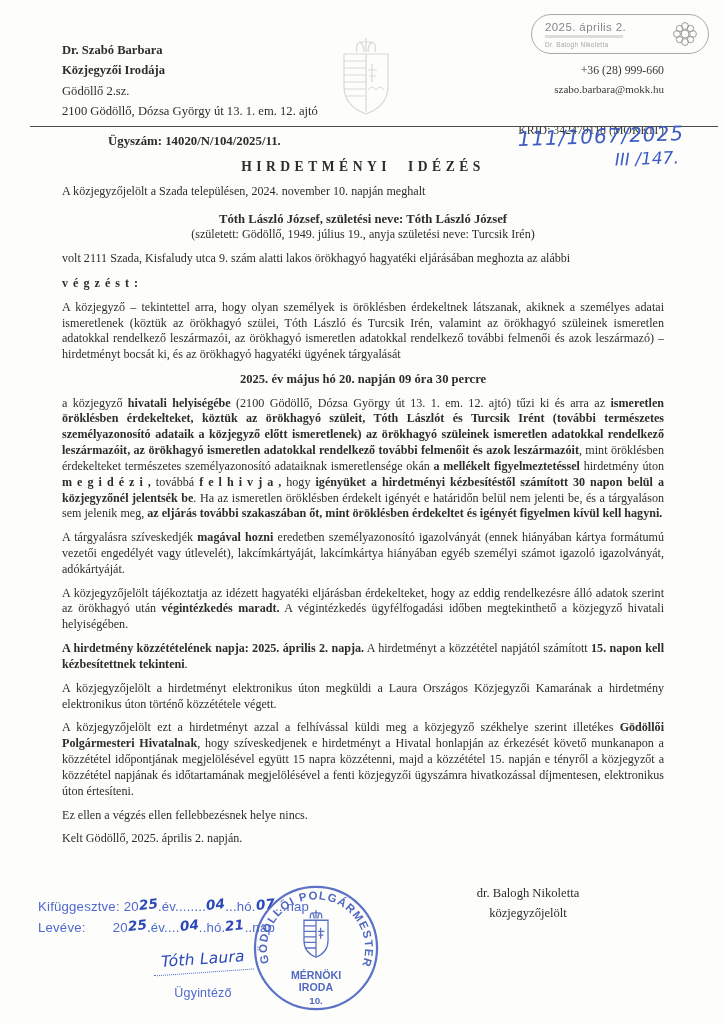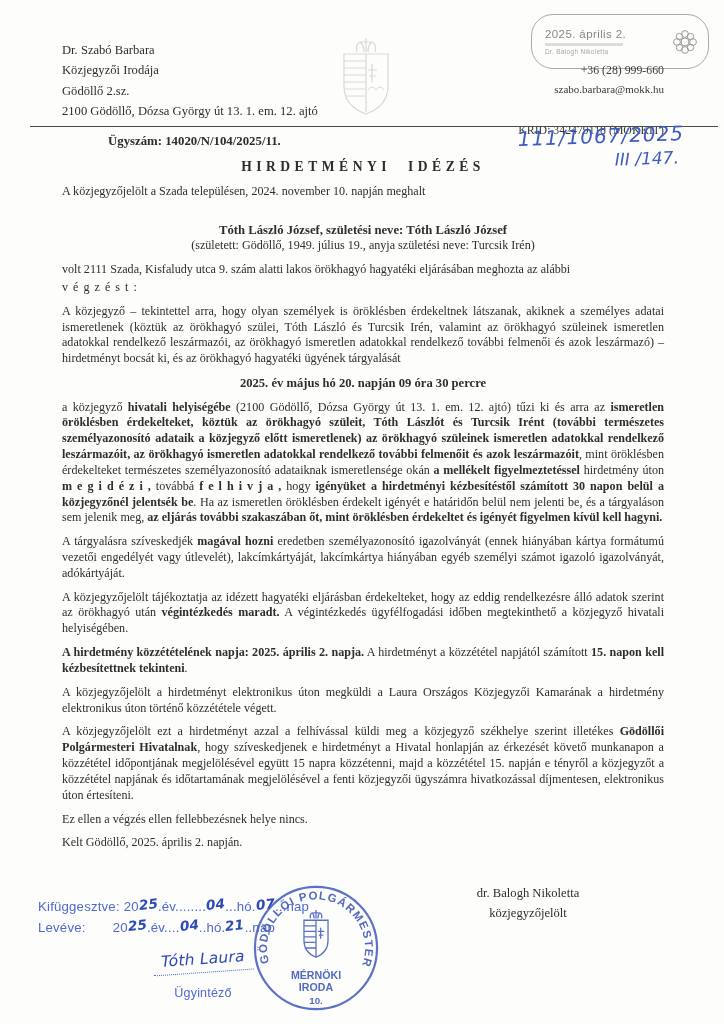--- a/index.html
+++ b/index.html
@@ -2,24 +2,24 @@
 <html lang="hu"><head>
 <meta charset="utf-8">
 <style>
   html,body{margin:0;padding:0;background:#ffffff;}
   .page{
     position:relative;width:724px;height:1024px;background:#fdfdfb;
     font-family:"Liberation Serif", serif;color:#2e2d2b;overflow:hidden;
   }
   
   .lh-left{position:absolute;left:62px;top:40px;font-size:12.6px;line-height:1.62;}
-  .lh-left .b{font-weight:normal;}
+  .lh-left .b{font-weight:bold;}
   .arms-top{position:absolute;left:327px;top:30px;opacity:.55;}
   .date-stamp{
-    position:absolute;left:531px;top:14px;width:178px;height:55px;
+    position:absolute;left:531px;top:14px;width:178px;height:40px;
     border:1.6px solid #a9a9a6;border-radius:22px;box-sizing:border-box;
     display:flex;align-items:center;padding:0 8px 0 13px;color:#8b8b88;
   }
   .date-stamp .txt{flex:1;}
   .date-stamp .d{font-family:"Liberation Sans",sans-serif;font-size:11.5px;color:#86868a;letter-spacing:.4px;}
   .date-stamp .faint{width:78px;height:3px;background:#dcdcd8;margin:2.5px 0;}
   .date-stamp .n{font-family:"Liberation Sans",sans-serif;font-size:6.5px;color:#a6a6a4;letter-spacing:.3px;}
   .contact{position:absolute;right:60px;top:60px;text-align:right;font-size:11.8px;line-height:1.7;color:#3a3a38;}
   .contact .email{font-size:11px;}
   .contact .krid{margin-top:21px;font-size:11.8px;}
@@ -30,23 +30,23 @@
     font-family:"DejaVu Sans",sans-serif;font-style:italic;transform:rotate(-2deg);
   }
   .hand-refs .l1{font-size:20px;letter-spacing:1px;}
   .hand-refs .l2{font-size:17px;margin-top:2px;padding-right:6px;}
   
   .main{position:absolute;left:62px;right:60px;top:158px;font-size:12.1px;line-height:1.31;}
   .title{text-align:center;font-weight:bold;font-size:13.6px;letter-spacing:4.5px;word-spacing:9px;}
   .p{margin:8px 0 0;text-align:justify;}
   .b{font-weight:bold;}
   .bold{font-weight:bold;}
-  .name-line{margin-top:22px;text-align:center;font-weight:bold;font-size:12.7px;}
+  .name-line{margin-top:11px;text-align:center;font-weight:bold;font-size:12.7px;}
   .birth-line{text-align:center;}
-  .ruling{margin-top:2px;font-weight:normal;letter-spacing:1px;}
+  .ruling{margin-top:9px;font-weight:bold;letter-spacing:1px;}
   .hearing{margin:8px 0 0;text-align:center;font-weight:bold;font-size:12.6px;}
   
   .sig-block{position:absolute;left:418px;top:884px;width:220px;text-align:center;font-size:12.6px;line-height:1.55;}
   .posting{
     position:absolute;left:38px;top:896px;color:#4f69cf;
     font-family:"Liberation Sans",sans-serif;font-size:13.2px;line-height:1.55;letter-spacing:.2px;
   }
   .posting .hand{
     font-family:"DejaVu Sans",sans-serif;font-style:italic;font-size:13.5px;color:#2b49b8;
     display:inline-block;transform:rotate(-6deg);position:relative;top:-2px;font-weight:bold;

